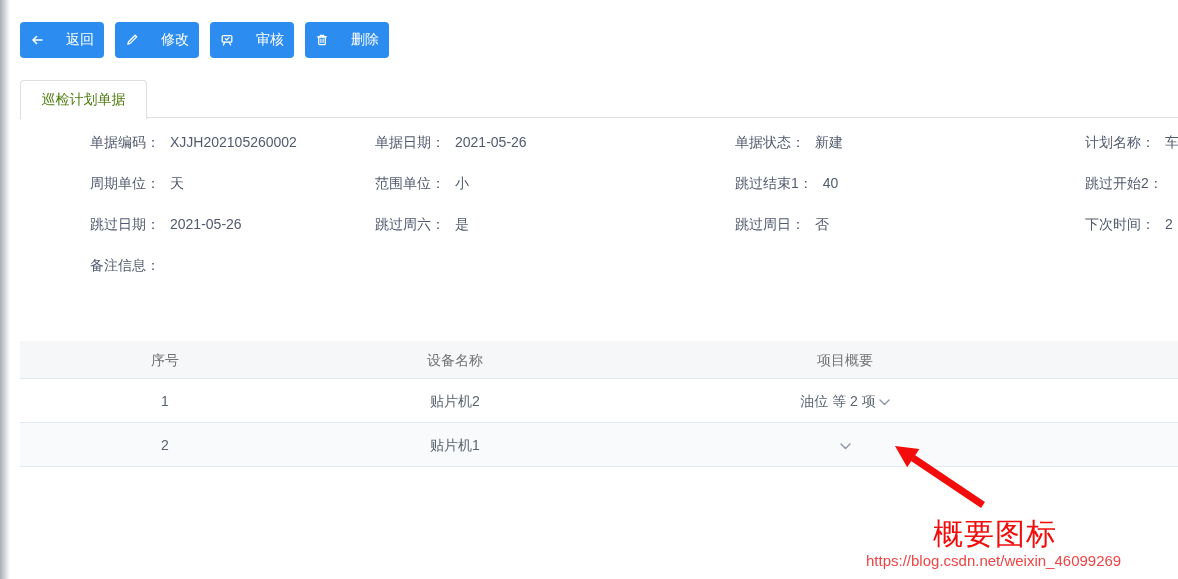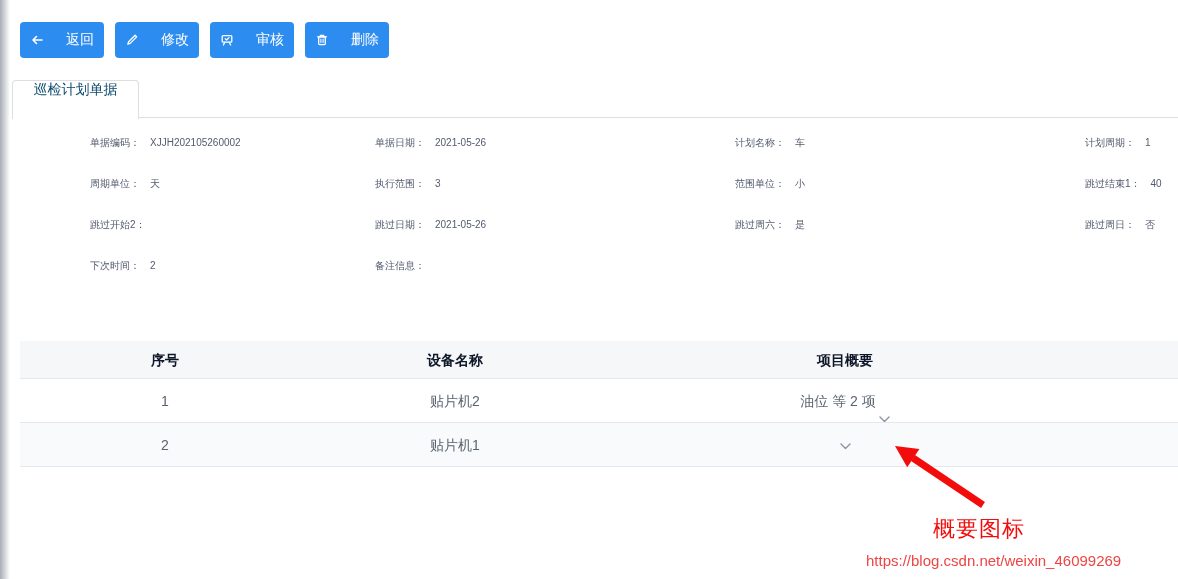--- a/index.html
+++ b/index.html
@@ -18,49 +18,49 @@
   .btn {
     width:84px; height:36px; border:none; border-radius:4px;
     background:#2d8cf0; color:#fff; font-size:14px; cursor:pointer;
     display:flex; align-items:center; justify-content:center; gap:22px;
     font-family:inherit;
   }
   .btn svg { flex:0 0 auto; }
   
   .tabbar { position:absolute; left:20px; right:0; top:80px; height:38px; border-bottom:1px solid #dcdee2; }
   .tab {
-    position:absolute; left:12px; top:80px; width:127px; height:39px; z-index:2;
+    position:absolute; left:20px; top:80px; width:127px; height:39px; z-index:2;
     background:#fff; border:1px solid #dcdee2; border-bottom:none;
-    border-radius:4px 4px 0 0; color:#0c4a6e; font-size:14px;
-    display:flex; justify-content:center; cursor:pointer;
+    border-radius:4px 4px 0 0; color:#4d7c0f; font-size:14px;
+    display:flex; align-items:center; justify-content:center; cursor:pointer;
   }
   
   .form {
     position:absolute; left:0; top:122px; padding-left:90px;
     display:grid; grid-template-columns:285px 360px 350px 300px;
     grid-auto-rows:41px;
   }
-  .field { line-height:41px; font-size:10px; white-space:nowrap; }
+  .field { line-height:41px; font-size:14px; white-space:nowrap; }
   .fvalue { margin-left:10px; }
   
   .table { position:absolute; left:20px; right:0; top:341px; font-size:14px; }
   .trow { display:grid; grid-template-columns:290px 290px 490px 1fr; }
   .thead { background:#f6f7f8; height:38px; border-bottom:1px solid #e3e8ee; }
-  .thead .cell { line-height:38px; font-weight:bold; color:#0f172a; }
+  .thead .cell { line-height:38px; font-weight:normal; color:#737373; }
   .tbody-row { height:44px; border-bottom:1px solid #e3e8ee; background:#fff; }
   .tbody-row.striped { background:#f9fafb; }
   .tbody-row .cell { line-height:44px; color:#5a6470; }
   .cell { text-align:center; overflow:hidden; white-space:nowrap; }
-  .summary-toggle { display:inline-flex; align-items:flex-end; gap:3px; cursor:pointer; }
+  .summary-toggle { display:inline-flex; align-items:center; gap:3px; cursor:pointer; }
   .summary-toggle svg { margin-top:2px; }
   
   .anno-arrow { position:absolute; left:880px; top:438px; z-index:5; }
   .anno-text {
     position:absolute; left:933px; top:514px; z-index:5;
-    color:#f20c0c; font-size:22px; letter-spacing:1px;
+    color:#f20c0c; font-size:30px; letter-spacing:1px;
   }
   .watermark {
     position:absolute; left:866px; top:552px; z-index:4;
     color:#ef4444; font-size:15px; white-space:nowrap;
   }
 </style>
 </head>
 <body>
 
 <div class="edge-shadow"></div>
@@ -97,24 +97,23 @@
 </div>
 
 <div class="tabbar"></div>
 <div class="tab">
   <span>巡检计划单据</span>
 </div>
 
 <div class="form">
   <div class="field"><span class="flabel">单据编码：</span><span class="fvalue">XJJH202105260002</span></div>
   <div class="field"><span class="flabel">单据日期：</span><span class="fvalue">2021-05-26</span></div>
+  <div class="field"><span class="flabel">单据状态：</span><span class="fvalue">新建</span></div>
   <div class="field"><span class="flabel">计划名称：</span><span class="fvalue">车</span></div>
-  <div class="field"><span class="flabel">计划周期：</span><span class="fvalue">1</span></div>
   <div class="field"><span class="flabel">周期单位：</span><span class="fvalue">天</span></div>
-  <div class="field"><span class="flabel">执行范围：</span><span class="fvalue">3</span></div>
   <div class="field"><span class="flabel">范围单位：</span><span class="fvalue">小</span></div>
   <div class="field"><span class="flabel">跳过结束1：</span><span class="fvalue">40</span></div>
   <div class="field"><span class="flabel">跳过开始2：</span><span class="fvalue"></span></div>
   <div class="field"><span class="flabel">跳过日期：</span><span class="fvalue">2021-05-26</span></div>
   <div class="field"><span class="flabel">跳过周六：</span><span class="fvalue">是</span></div>
   <div class="field"><span class="flabel">跳过周日：</span><span class="fvalue">否</span></div>
   <div class="field"><span class="flabel">下次时间：</span><span class="fvalue">2</span></div>
   <div class="field"><span class="flabel">备注信息：</span><span class="fvalue"></span></div>
 </div>
 

